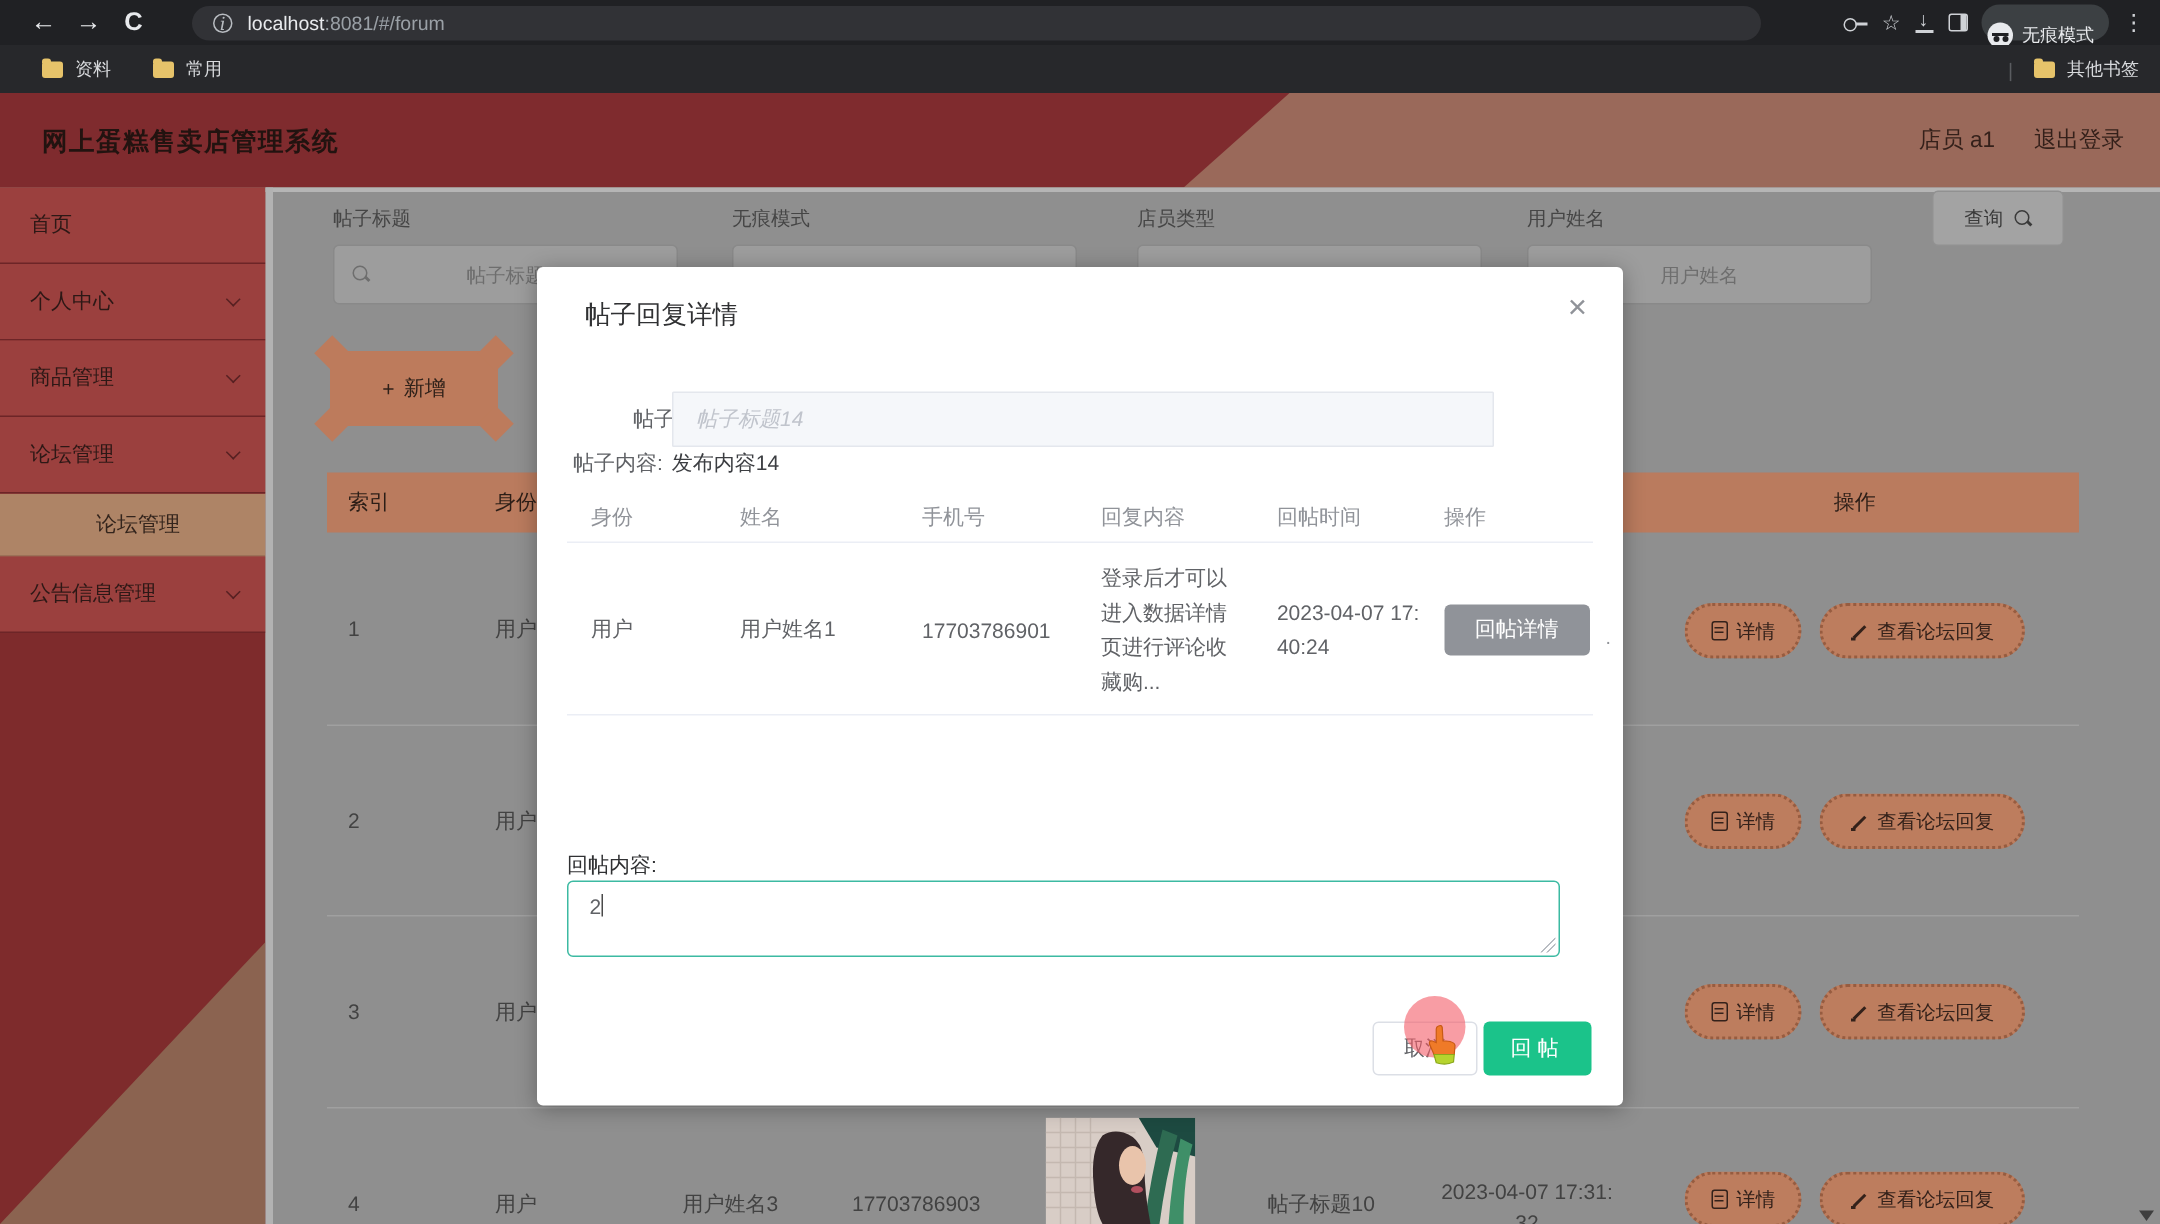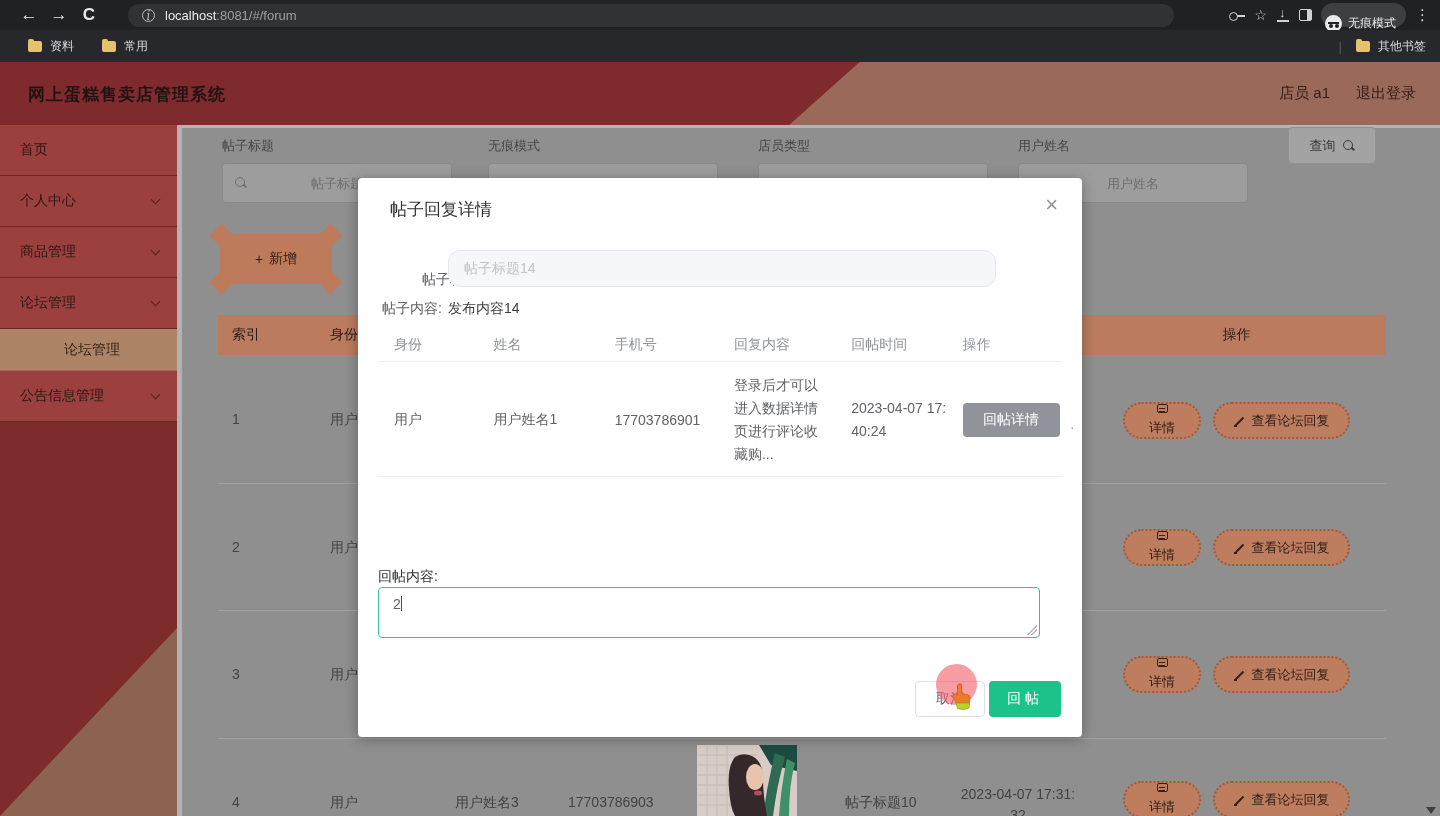--- a/index.html
+++ b/index.html
@@ -75,37 +75,37 @@
   .wing.tl{left:-7px;top:-7px;} .wing.tr{right:-7px;top:-7px;} .wing.bl{left:-7px;bottom:-7px;} .wing.br{right:-7px;bottom:-7px;}
   .btn-add .lbl{ position:relative; z-index:1; }
 
   .tbl-header { position:absolute; left:218px; top:315px; width:1168px; height:40px; background:#ba7b5e; font-size:14px; color:#2c1e17; }
   .tbl-header span { position:absolute; top:11px; }
   .th-index{ left:14px; } .th-identity{ left:112px; } .th-op{ left:936px; width:165px; text-align:center; }
 
   .row-sep { position:absolute; left:218px; width:1168px; height:1px; background:#a0a0a0; }
   .cell { position:absolute; font-size:14px; color:#424242; }
   .pill-btn { position:absolute; height:37px; background:#bd7d5e; border:2px dotted rgba(105,55,30,0.45); border-radius:19px; display:flex; align-items:center; justify-content:center; gap:6px; font-size:13px; color:#33211a; cursor:pointer; }
-  .pill-detail { width:78px;flex-direction:column; } .pill-reply { width:137px; }
+  .pill-detail { width:78px; } .pill-reply { width:137px; }
   .doc-ic { width:11px; height:13px; border:1.4px solid #33211a; border-radius:2px; position:relative; }
   .doc-ic::before{content:'';position:absolute;left:1.5px;top:3px;width:5.5px;height:1.2px;background:#33211a;box-shadow:0 3px 0 #33211a;}
   .pen-ic { width:12px; height:12px; position:relative; }
   .pen-ic::before{content:'';position:absolute;left:1px;top:5px;width:11px;height:2.4px;background:transparent;border-top:2.4px solid #33211a;transform:rotate(-45deg);}
   .pen-ic::after{content:'';position:absolute;left:0;bottom:0;width:3px;height:2px;background:#33211a;}
   .avatar-box { position:absolute; left:697px; top:745px; width:100px; height:71px; overflow:hidden; }
   .time-cell { width:120px; text-align:center; word-break:break-all; line-height:21px; }
 
   .scroll-arrow { position:absolute; right:4px; bottom:2px; width:0; height:0; border-left:5px solid transparent; border-right:5px solid transparent; border-top:7px solid #3f3f3f; cursor:pointer; }
 
   
   .modal { position:absolute; left:358px; top:178px; width:724px; height:559px; background:#ffffff; border-radius:4px; box-shadow:0 2px 14px rgba(0,0,0,0.3); z-index:50; }
   .m-title { position:absolute; left:32px; top:20px; font-size:17px; color:#303133; }
   .m-close { position:absolute; right:24px; top:14px; font-size:22px; color:#909399; cursor:pointer; font-weight:300; }
   .m-field-label { position:absolute; left:24px; top:93px; font-size:14px; color:#606266;margin-left:40px; }
-  .m-field-input { position:absolute; left:90px; top:72px; width:548px; height:37px; background:#f5f7fa; border:1px solid #e4e7ed; border-radius:12px; font-size:14px; color:#c0c4cc; line-height:35px; padding-left:15px; cursor:not-allowed; }
+  .m-field-input { position:absolute; left:90px; top:83px; width:548px; height:37px; background:#f5f7fa; border:1px solid #e4e7ed; border-radius:1px; font-size:14px; color:#c0c4cc; line-height:35px; padding-left:15px; cursor:not-allowed;font-style:italic; }
   .m-content-line { position:absolute; left:24px; top:122px; font-size:14px; color:#606266; }
   .m-content-line .val { margin-left:6px; color:#3c3e42; }
   .mt-head { position:absolute; left:20px; top:152px; width:684px; height:32px; display:flex; padding-left:16px; border-bottom:1px solid #ebeef5; }
   .mt-head span { font-size:14px; color:#909399; line-height:28px; }
   .mt-row { position:absolute; left:20px; top:185px; width:684px; height:114px; display:flex; align-items:center; padding-left:16px; border-bottom:1px solid #ebeef5; font-size:14px; color:#606266; }
   .c1{width:100px;} .c2{width:122px;} .c3{width:120px;} .c4{width:118px;} .c5{width:112px;} .c6{width:100px;}
   .m-reply-text { width:88px; line-height:23px; }
   .m-time { width:102px; word-break:break-all; line-height:23px; }
   .btn-replydetail { width:97px; height:34px; background:#909399; border:none; border-radius:4px; color:#fff; font-size:14px; cursor:pointer; font-family:inherit; }
   .after-dot { position:absolute; right:-12px; top:54px; color:#909399; font-size:13px; }

